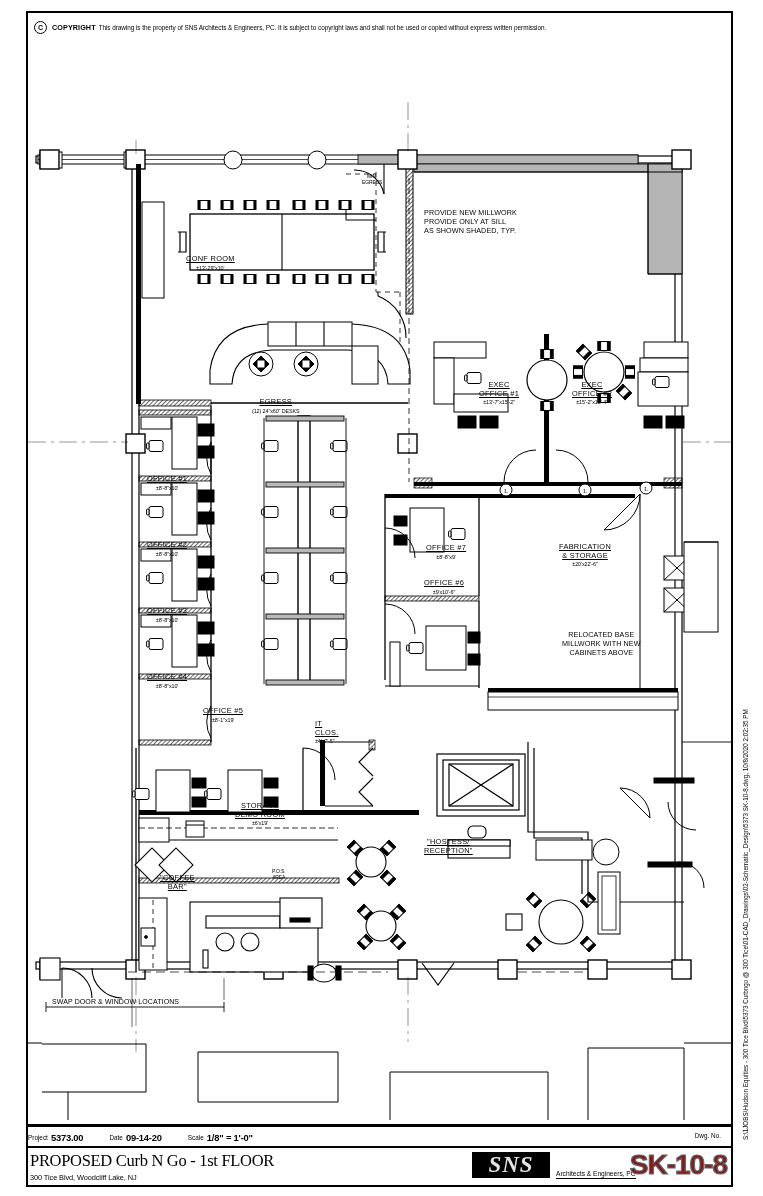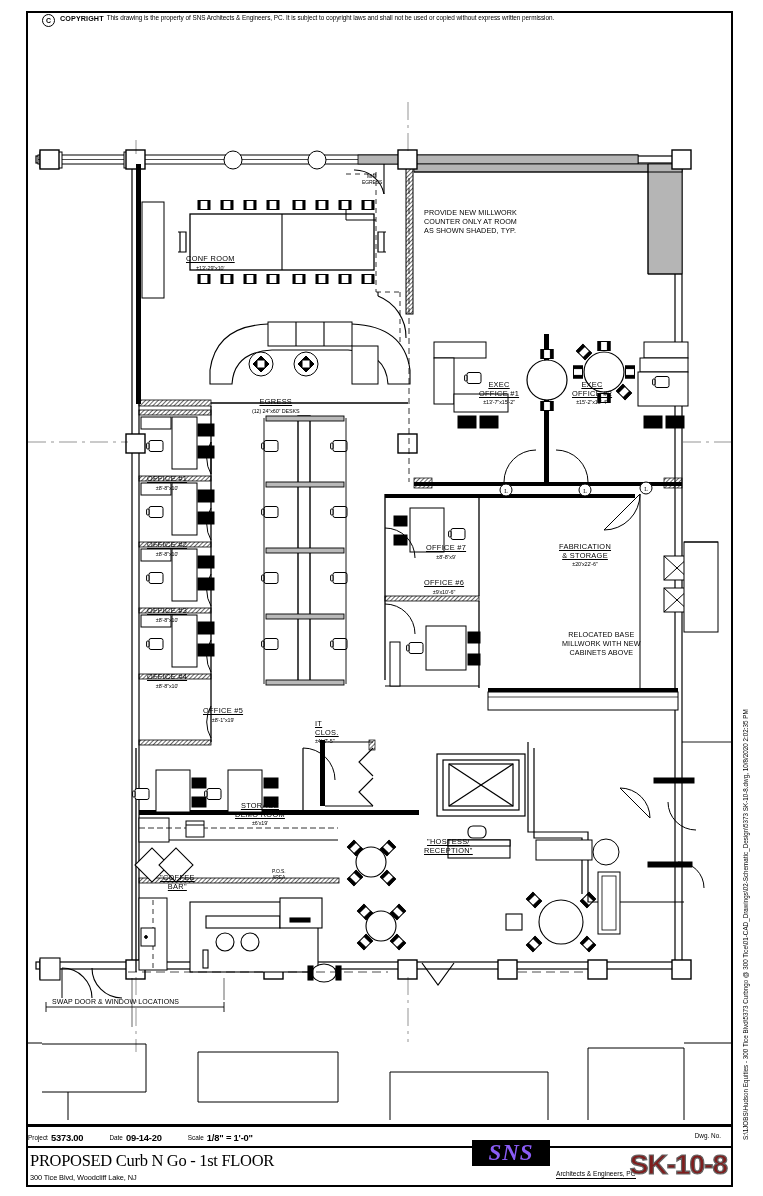--- a/index.html
+++ b/index.html
@@ -4,38 +4,38 @@
 <style>
   html,body{margin:0;padding:0;background:#ffffff;}
   body{width:763px;height:1196px;position:relative;font-family:"Liberation Sans",sans-serif;overflow:hidden;}
 
   #sheet{position:absolute;left:0;top:0;width:763px;height:1196px;background:#fff;}
 
   
   .sheet-border{position:absolute;left:26px;top:11px;width:707px;height:1176px;border:2px solid #000;box-sizing:border-box;}
 
   
-  .copyright-bar{position:absolute;left:28px;top:14px;width:703px;height:26px;display:flex;align-items:flex-start;padding-left:14px;box-sizing:border-box;}
+  .copyright-bar{position:absolute;left:28px;top:14px;width:703px;height:26px;display:flex;align-items:center;padding-left:6px;box-sizing:border-box;}
   .c-circle{width:11px;height:11px;border:1px solid #000;border-radius:50%;font-size:7px;line-height:11px;text-align:center;font-weight:bold;flex:0 0 auto;margin-right:5px;}
   .copy-strong{font-size:7.2px;font-weight:bold;letter-spacing:.1px;margin-right:3px;}
   .copy-text{font-size:6.4px;letter-spacing:-.05px;}
   .vpath-wrap{position:absolute;left:742px;top:580px;height:560px;width:14px;overflow:visible;}
   .vpath-inner{position:absolute;left:0;top:0;transform:rotate(-90deg);transform-origin:0 0;white-space:nowrap;font-size:6.3px;}
 
   
   .tb{position:absolute;left:28px;top:1124px;width:703px;height:62px;}
   .tb-rule-thick{position:absolute;left:0;top:0;width:703px;height:3px;background:#000;}
   .tb-row1{position:absolute;left:0;top:6px;width:703px;height:15px;font-size:8px;display:flex;align-items:center;}
   .tb-rule-thin{position:absolute;left:0;top:22px;width:703px;height:2px;background:#000;}
   .tb-lbl{font-size:6.4px;margin-right:3px;}
   .tb-val{font-size:9.4px;font-weight:bold;margin-right:26px;letter-spacing:-.2px;}
   .tb-dwgno{position:absolute;right:10px;top:8px;font-size:6.4px;}
   .tb-title{position:absolute;left:2px;top:27px;font-size:16.5px;letter-spacing:-.3px;font-family:Liberation Serif, serif;}
   .tb-sub{position:absolute;left:2px;top:49px;font-size:7.4px;letter-spacing:-.1px;}
-  .sns-logo{position:absolute;left:444px;top:16px;width:78px;height:26px;background:#000;color:#8b5cf6;font-size:23px;font-weight:bold;font-style:italic;text-align:center;line-height:26px;letter-spacing:1px;font-family:"Liberation Serif",serif;}
+  .sns-logo{position:absolute;left:444px;top:28px;width:78px;height:26px;background:#000;color:#e5e5e5;font-size:23px;font-weight:bold;font-style:italic;text-align:center;line-height:26px;letter-spacing:1px;font-family:"Liberation Serif",serif;}
   .sns-sub{position:absolute;left:528px;top:46px;font-size:6.6px;border-bottom:1px solid #000;padding-bottom:1px;}
   .sk-no{position:absolute;right:4px;top:25px;font-size:28px;font-weight:bold;letter-spacing:-1px;
         color:#7f1d1d;-webkit-text-stroke:1.2px #666;text-shadow:0 0 0 #999;font-family:"Liberation Sans",sans-serif;}
 
   
   #plan{position:absolute;left:28px;top:42px;width:703px;height:1078px;}
   #plan svg{display:block;}
 
   .lbl{position:absolute;font-size:6.6px;line-height:1.18;text-align:center;color:#000;white-space:nowrap;letter-spacing:-.05px;}
   .lbl .u{text-decoration:underline;font-size:7.4px;letter-spacing:.3px;}
@@ -637,21 +637,21 @@
     <span>AREA</span>
   </div>
 
   <div class="tiny" style="left:362px;top:174px;">
     <span>MIN.</span><br>
     <span>EGRESS</span>
   </div>
 
   <div class="note" style="left:424px;top:208px;">
     <span>PROVIDE  NEW  MILLWORK</span><br>
-    <span>COUNTER  ONLY  AT  ROOM</span><br>
+    <span>PROVIDE  ONLY  AT  SILL</span><br>
     <span>AS  SHOWN  SHADED,  TYP.</span>
   </div>
 
   <div class="note" style="left:562px;top:630px;text-align:center;">
     <span>RELOCATED  BASE</span><br>
     <span>MILLWORK  WITH  NEW</span><br>
     <span>CABINETS  ABOVE</span>
   </div>
 
   <div class="note" style="left:52px;top:998px;font-size:7px;">

